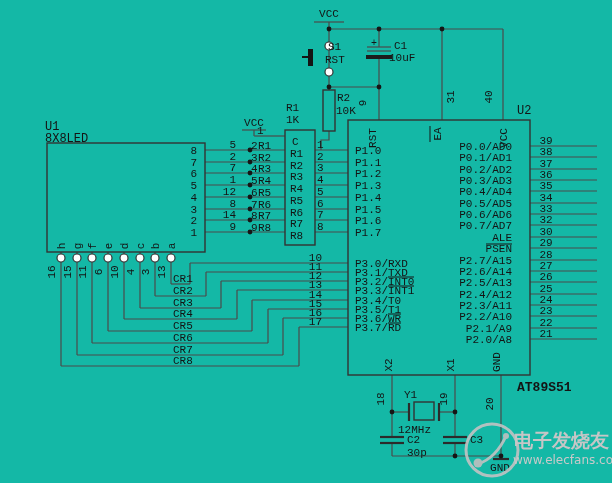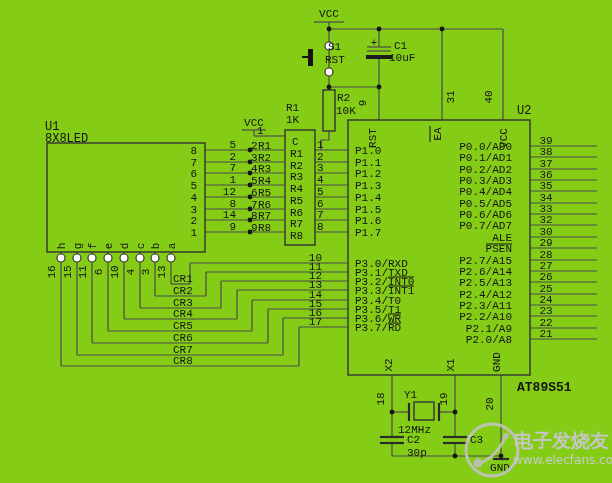--- a/index.html
+++ b/index.html
@@ -1,16 +1,16 @@
 <!DOCTYPE html>
 <html><head>
 <meta charset="utf-8">
 <style>
   html,body{margin:0;padding:0;background:#ffffff;}
-  .stage{position:relative;width:612px;height:483px;background:#84cc16;overflow:hidden;}
+  .stage{position:relative;width:612px;height:483px;background:#14b8a6;overflow:hidden;}
   svg{display:block;}
   .t{font-family:"Liberation Mono","DejaVu Sans Mono",monospace;font-size:11px;fill:#141414;}
   .t-sm{font-family:"Liberation Mono","DejaVu Sans Mono",monospace;font-size:10px;fill:#141414;}
   .t-big{font-family:"Liberation Mono","DejaVu Sans Mono",monospace;font-size:12px;fill:#141414;}
   .t-part{font-family:"Liberation Mono","DejaVu Sans Mono",monospace;font-size:13px;font-weight:bold;fill:#141414;}
   .wire{stroke:#4a4a4a;stroke-width:1.2;fill:none;}
   .box{stroke:#333333;stroke-width:1.4;fill:none;}
   .plate{stroke:#2b2b2b;stroke-width:2.2;fill:none;}
   .dot{fill:#151515;}
   .term{fill:#ffffff;stroke:#333;stroke-width:1.2;}

